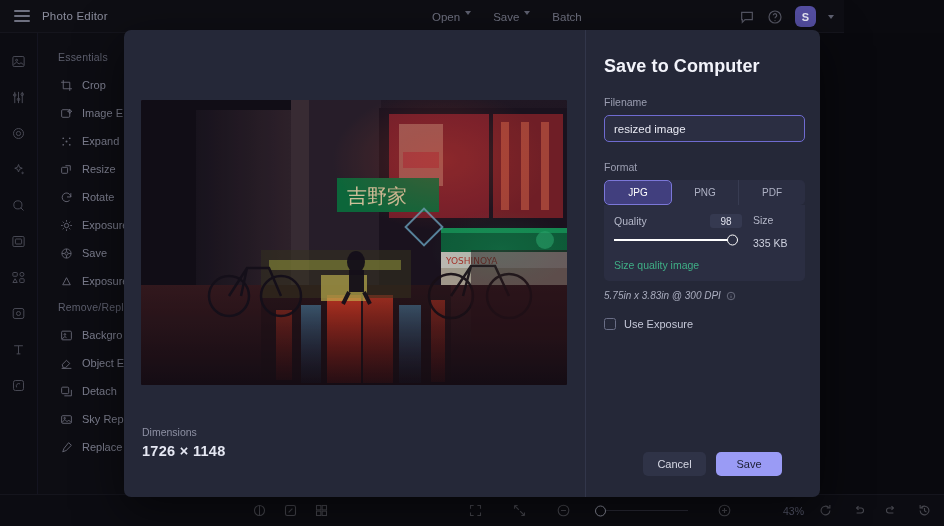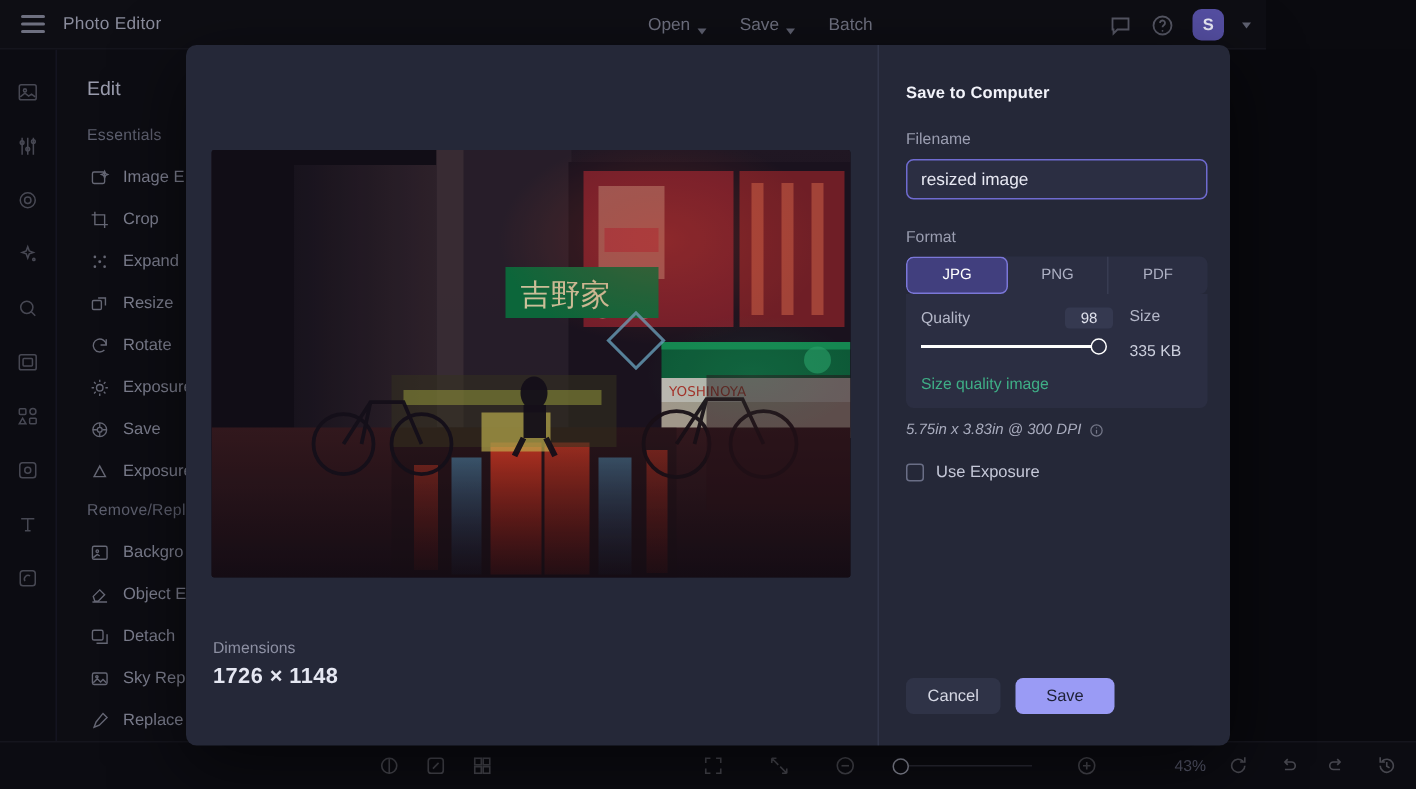--- a/index.html
+++ b/index.html
@@ -21,21 +21,21 @@
     z-index: 5;
   }
   .burger {
     width: 16px; height: 12px; margin-left: 14px; margin-right: 12px;
     display: flex; flex-direction: column; justify-content: space-between;
     cursor: pointer;
   }
   .burger i { display: block; height: 1.6px; background: #6e7080; border-radius: 1px; }
   .app-title { font-size: 11.5px; color: #8a8c9c; letter-spacing: .2px; }
   .menu-center { position: absolute; left: 432px; top: 0; height: 33px; display: flex; align-items: center; gap: 22px; }
-  .menu-item { font-size: 11.5px; color: #6f7180; display: flex; align-items: flex-end; gap: 5px; cursor: pointer; }
+  .menu-item { font-size: 11.5px; color: #6f7180; display: flex; align-items: flex-start; gap: 5px; cursor: pointer; }
   .caret { width: 0; height: 0; border-left: 3.5px solid transparent; border-right: 3.5px solid transparent; border-top: 4px solid #5e6070; }
   .top-right { position: absolute; right: 10px; top: 0; height: 33px; display: flex; align-items: center; gap: 12px; }
   .ic { width: 16px; height: 16px; display: block; opacity: .55; }
   .avatar {
     width: 21px; height: 21px; border-radius: 6px; background: #554fa3;
     color: #e9e9f6; font-size: 11px; font-weight: bold;
     display: flex; align-items: center; justify-content: center;
     cursor: pointer;
   }
   .av-caret { width: 0; height: 0; border-left: 3.5px solid transparent; border-right: 3.5px solid transparent; border-top: 4px solid #5e6070; }
@@ -115,21 +115,21 @@
   
   .preview {
     position: absolute; left: 17px; top: 70px; width: 426px; height: 285px;
     border-radius: 2px; overflow: hidden; background: #140d14;
   }
   .dimwrap { position: absolute; left: 18px; bottom: 38px; }
   .dim-label { font-size: 10.5px; color: #8d90a3; margin-bottom: 5px; }
   .dim-value { font-size: 14.5px; color: #e5e7f2; font-weight: bold; letter-spacing: .3px; }
 
   
-  .modal-title { font-size: 11px; color: #f2f3fa; font-weight: bold; letter-spacing: .1px; }
+  .modal-title { font-size: 18px; color: #f2f3fa; font-weight: bold; letter-spacing: .1px; }
   .field-label { font-size: 10.5px; color: #9b9eb1; margin: 19px 0 7px; }
   .text-input {
     width: 201px; height: 27px; border-radius: 5px;
     background: #2b2e42; border: 1px solid #6f6bd0;
     color: #e7e8f2; font-size: 11.5px; padding: 0 9px;
     font-family: "Liberation Sans", sans-serif; outline: none;
   }
   .seg {
     display: flex; width: 201px; height: 25px; margin-top: 1px;
     border-radius: 5px; overflow: hidden; background: #2b2e42;
@@ -168,21 +168,21 @@
   .info-ic { width: 10px; height: 10px; opacity: .6; }
   .wm-row { display: flex; align-items: center; gap: 8px; margin-top: 17px; cursor: pointer; }
   .cbox { width: 12px; height: 12px; border-radius: 2.5px; border: 1.3px solid #6a6e86; background: transparent; }
   .wm-label { font-size: 11px; color: #c5c8d8; }
   .actions { position: absolute; left: 18px; bottom: 21px; display: flex; gap: 10px; }
   .btn {
     height: 24px; border-radius: 5px; font-size: 11px;
     display: flex; align-items: center; justify-content: center; cursor: pointer;
     font-family: "Liberation Sans", sans-serif; border: none;
   }
-  .btn-cancel { width: 63px; background: #2f3347; color: #d6d8e4; }
+  .btn-cancel { width: 63px; background: #2f3347; color: #d6d8e4; margin-left: 39px; }
   .btn-save { width: 66px; background: #9a9bf5; color: #1d2035; }
 </style>
 </head>
 <body>
 
 <div id="app">
 
   <div class="topbar">
     <div class="burger">
         <i></i>
@@ -280,36 +280,35 @@
     </div>
     <div class="rail-btn">
       <svg viewBox="0 0 24 24" fill="none" stroke="#9a9cae" stroke-width="1.6">
           <rect x="4" y="4" width="16" height="16" rx="3"></rect>
           <path d="M9 15a4 4 0 015.5-5.5"></path>
         </svg>
     </div>
   </div>
 
   <div class="panel">
-    <div class="panel-title">Edit</div>
 
     <div class="group-label">Essentials</div>
 
+    <div class="panel-item">
+      <svg viewBox="0 0 24 24" fill="none" stroke="#8b8d9e" stroke-width="1.7">
+          <path d="M6 2v16h16M2 6h16v16"></path>
+        </svg>
+      <span>Crop</span>
+    </div>
     <div class="panel-item">
       <svg viewBox="0 0 24 24" fill="none" stroke="#8b8d9e" stroke-width="1.7">
           <rect x="3" y="5" width="15" height="14" rx="2"></rect>
           <path d="M18 4l1.2 2.8L22 8l-2.8 1.2L18 12l-1.2-2.8L14 8l2.8-1.2z"></path>
         </svg>
       <span>Image E</span>
-    </div>
-    <div class="panel-item">
-      <svg viewBox="0 0 24 24" fill="none" stroke="#8b8d9e" stroke-width="1.7">
-          <path d="M6 2v16h16M2 6h16v16"></path>
-        </svg>
-      <span>Crop</span>
     </div>
     <div class="panel-item">
       <svg viewBox="0 0 24 24" fill="#8b8d9e" stroke="none">
           <circle cx="6" cy="6" r="1.6"></circle>
           <circle cx="18" cy="6" r="1.6"></circle>
           <circle cx="6" cy="18" r="1.6"></circle>
           <circle cx="18" cy="18" r="1.6"></circle>
           <circle cx="12" cy="12" r="1.8"></circle>
         </svg>
       <span>Expand</span>

